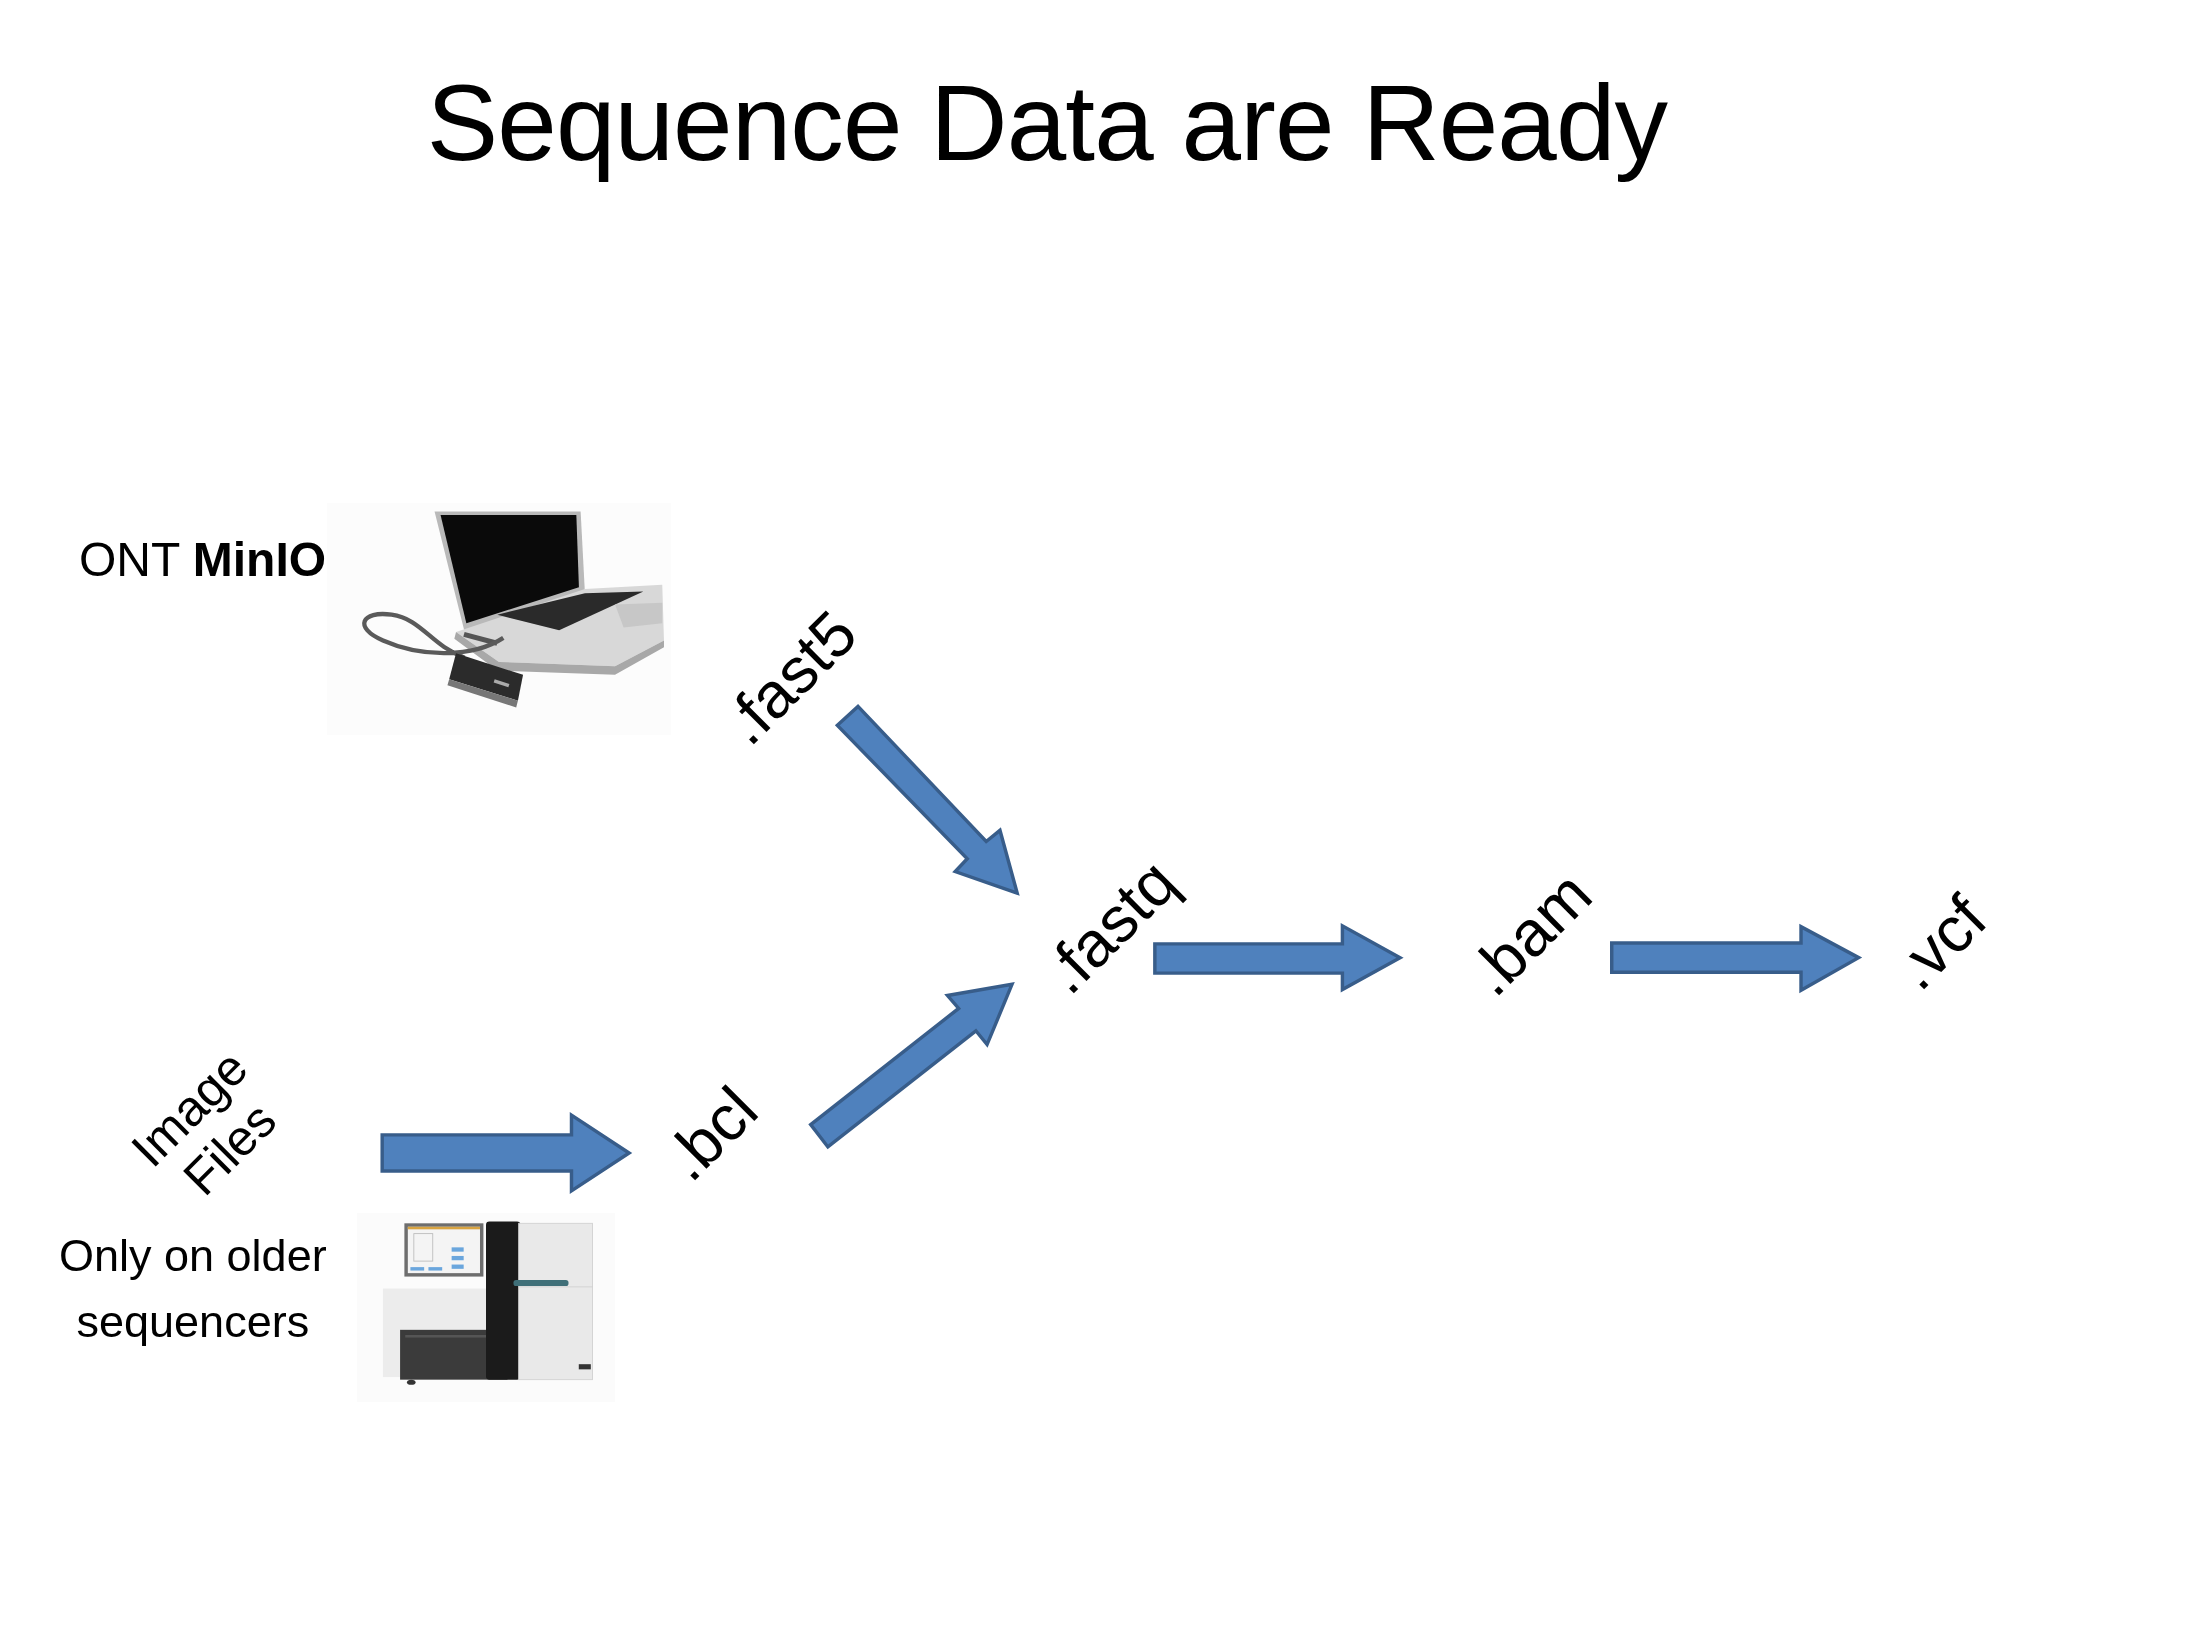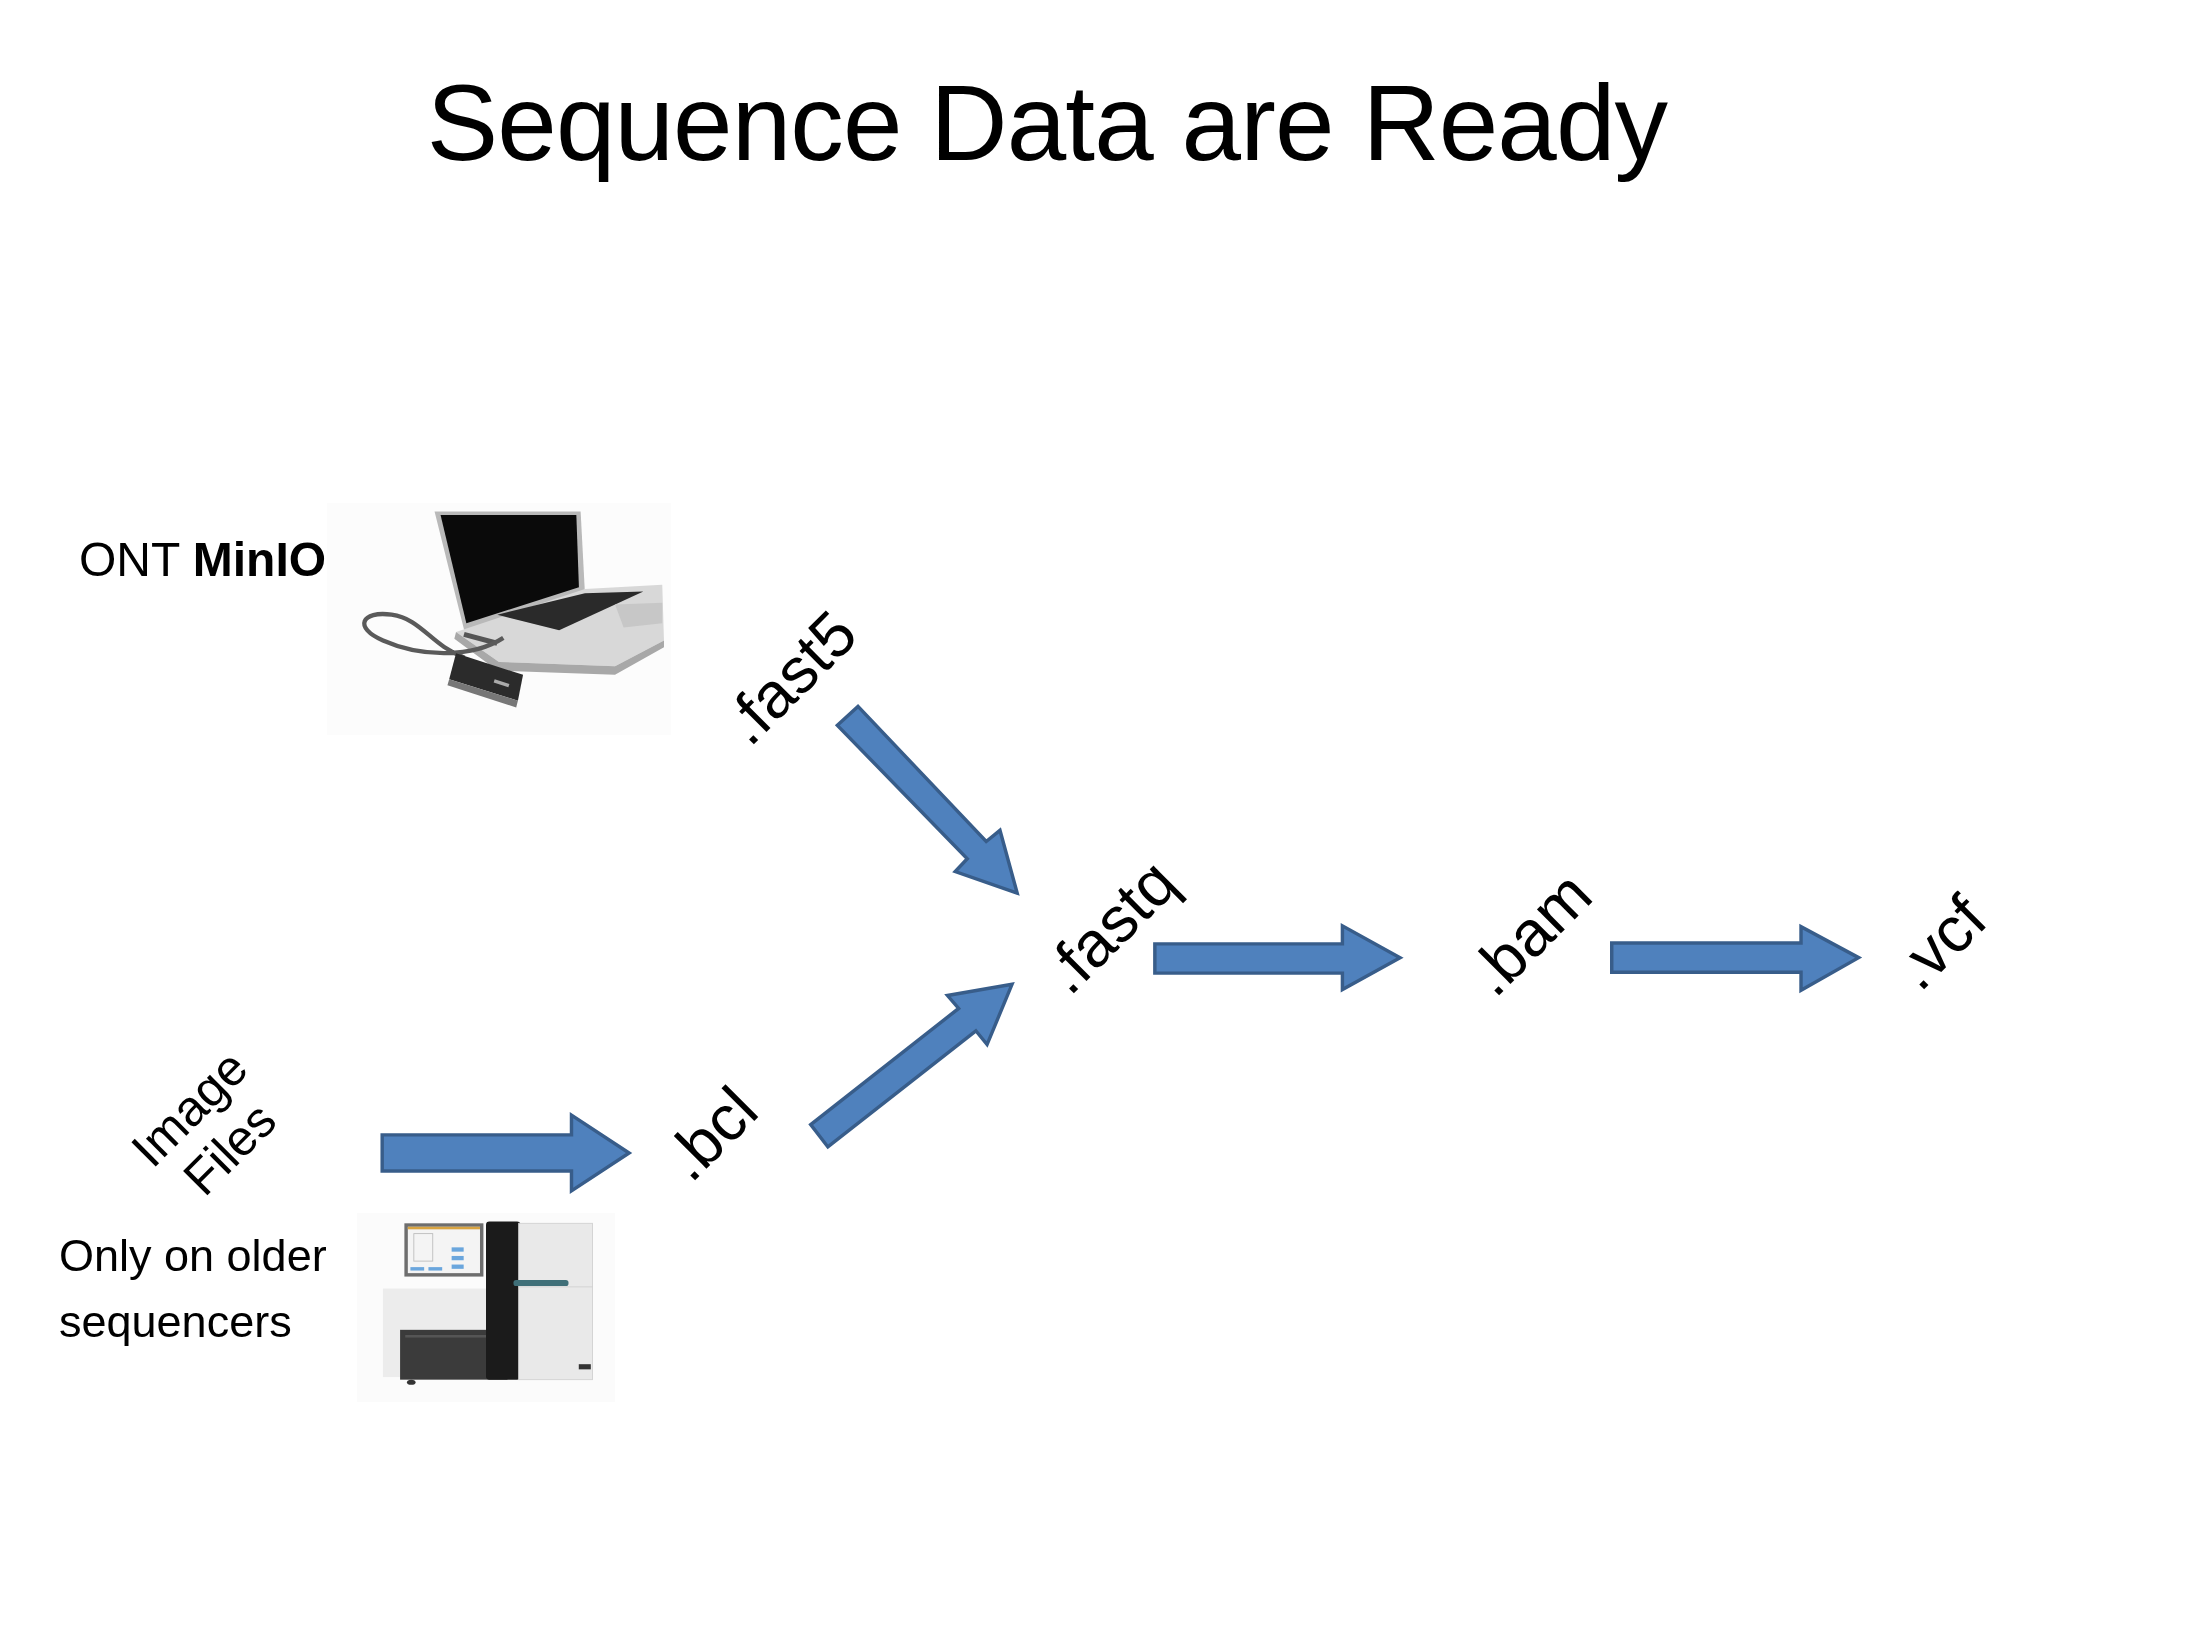--- a/index.html
+++ b/index.html
@@ -5,21 +5,21 @@
   html, body { margin: 0; padding: 0; background: #ffffff; }
   body { width: 2203px; height: 1652px; position: relative; overflow: hidden;
          font-family: "Liberation Sans", "DejaVu Sans", sans-serif; color: #000; }
   .slide-title { position: absolute; left: 0; width: 2062px; top: 43px; text-align: center;
                  font-size: 107px; line-height: 129px; font-weight: normal; margin: 16px; letter-spacing: -0.9px; }
   .abs { position: absolute; }
   .label-ont { left: 79px; top: 532px; font-size: 48px; line-height: 55px; white-space: nowrap; }
   .label-ont b { font-weight: bold; }
   .illumina-note { left: 59px; top: 1223px; font-size: 45px; line-height: 66px; white-space: nowrap; }
   .illumina-note .bold { font-weight: bold; display: block; }
-  .illumina-note span { display: block; }
+  .illumina-note span { display: block; text-align: center; }
   .rot { position: absolute; transform: translate(-50%, -50%) rotate(-45deg); white-space: nowrap;
          font-size: 64px; line-height: 69px; }
   .rot2 { position: absolute; transform: translate(-50%, -50%) rotate(-45deg); white-space: nowrap;
           font-size: 50px; line-height: 57px; text-align: center; }
   .rot2 span { display: block; }
   svg.flow { position: absolute; left: 0; top: 0; }
   .arrow { fill: #4F81BD; stroke: #385D8A; stroke-width: 4; stroke-linejoin: miter; }
   .photo { position: absolute; }
 </style>
 </head>

